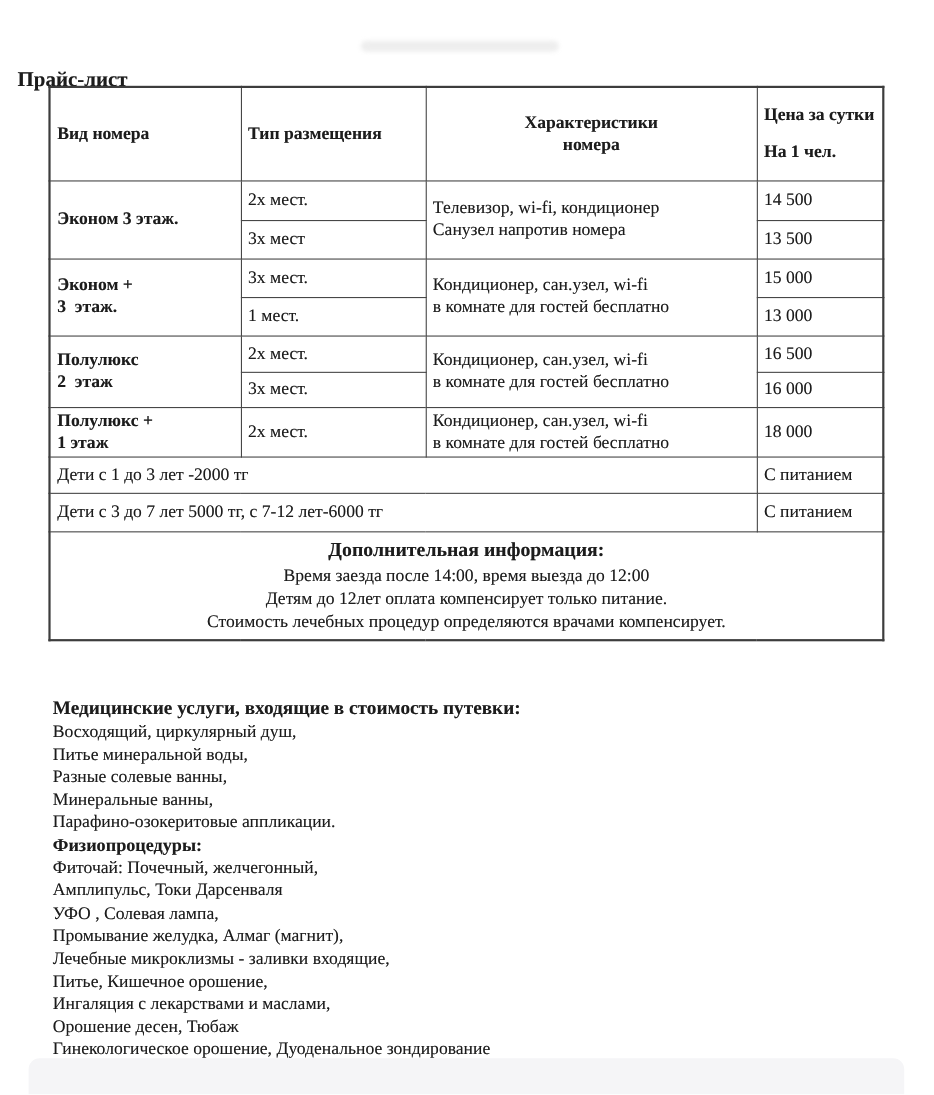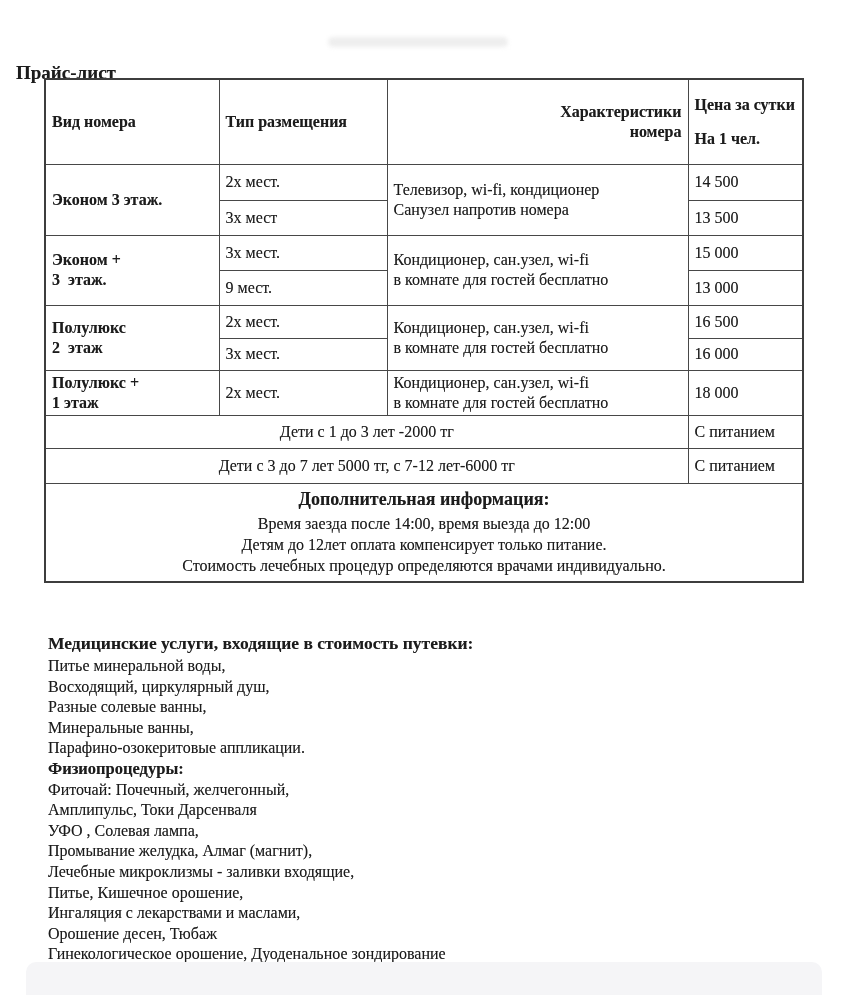--- a/index.html
+++ b/index.html
@@ -55,37 +55,37 @@
   table.price-table {
     border: 2px solid #3d3d3d;
   }
   .col-room    { width: 174px; }
   .col-occ     { width: 168px; }
   .col-feat    { width: 301px; }
   .col-price   { width: 115px; }
 
   td.h-cell { font-weight: bold; }
   td.h-room, td.h-occ { padding-left: 10px; }
-  td.h-feat { text-align: right; }
+  td.h-feat { text-align: center; }
   td.h-price { padding-left: 10px; vertical-align: middle; }
   td.h-price .unit { margin-top: 14px; }
 
   td.room-cell {
     font-weight: bold;
     padding-left: 10px;
     white-space: pre-wrap;
   }
   td.occ-cell { padding-left: 12px; margin-top: 44px; }
   td.feat-cell {
     padding-left: 18px;
     white-space: pre-wrap;
   }
   td.price-cell { padding-left: 12px; }
 
-  td.child-cell { padding-left: 10px; text-align: center; }
+  td.child-cell { padding-left: 10px; }
   td.note-cell { padding-left: 12px; }
 
   td.info-cell {
     text-align: center;
     vertical-align: top;
     padding-top: 6px;
   }
   .info-heading {
     margin: 0 0 2px 0;
     font-size: 18px;
@@ -172,21 +172,21 @@
 
       <tr style="height:35px;">
         <td class="room-cell" rowspan="2">Эконом +
 3  этаж.</td>
         <td class="occ-cell">3х мест.</td>
         <td class="feat-cell" rowspan="2">Кондиционер, сан.узел, wi-fi
 в комнате для гостей бесплатно</td>
         <td class="price-cell">15 000</td>
       </tr>
       <tr style="height:35px;">
-        <td class="occ-cell">9 мест.</td>
+        <td class="occ-cell">1 мест.</td>
         <td class="price-cell">13 000</td>
       </tr>
 
       <tr style="height:33px;">
         <td class="room-cell" rowspan="2">Полулюкс
 2  этаж</td>
         <td class="occ-cell">2х мест.</td>
         <td class="feat-cell" rowspan="2">Кондиционер, сан.узел, wi-fi
 в комнате для гостей бесплатно</td>
         <td class="price-cell">16 500</td>
@@ -212,30 +212,30 @@
       <tr style="height:35px;">
         <td class="child-cell" colspan="3">Дети с 3 до 7 лет 5000 тг, с 7-12 лет-6000 тг</td>
         <td class="note-cell">С  питанием</td>
       </tr>
 
       <tr style="height:99px;">
         <td class="info-cell" colspan="4">
           <p class="info-heading">Дополнительная информация:</p>
           <p class="info-line">Время заезда после 14:00, время выезда до 12:00</p>
           <p class="info-line">Детям до 12лет оплата компенсирует только питание.</p>
-          <p class="info-line">Стоимость лечебных процедур определяются врачами индивидуально.</p>
+          <p class="info-line">Стоимость лечебных процедур определяются врачами компенсирует.</p>
         </td>
       </tr>
     </tbody>
   </table>
 
   <div class="services">
     <p class="svc-heading">Медицинские услуги, входящие в стоимость путевки:</p>
+    <p>Восходящий, циркулярный душ,</p>
     <p>Питье минеральной воды,</p>
-    <p>Восходящий, циркулярный душ,</p>
     <p>Разные солевые ванны,</p>
     <p>Минеральные ванны,</p>
     <p>Парафино-озокеритовые аппликации.</p>
     <p class="physio-heading">Физиопроцедуры:</p>
     <p>Фиточай: Почечный, желчегонный,</p>
     <p>Амплипульс, Токи Дарсенваля</p>
     <p>УФО , Солевая лампа,</p>
     <p>Промывание желудка, Алмаг (магнит),</p>
     <p>Лечебные микроклизмы - заливки входящие,</p>
     <p>Питье, Кишечное орошение,</p>

